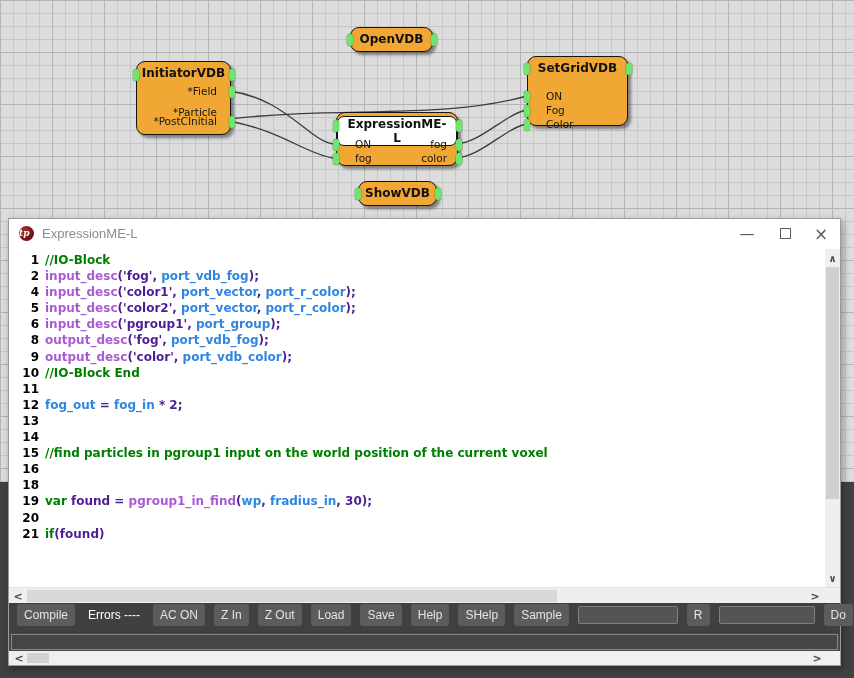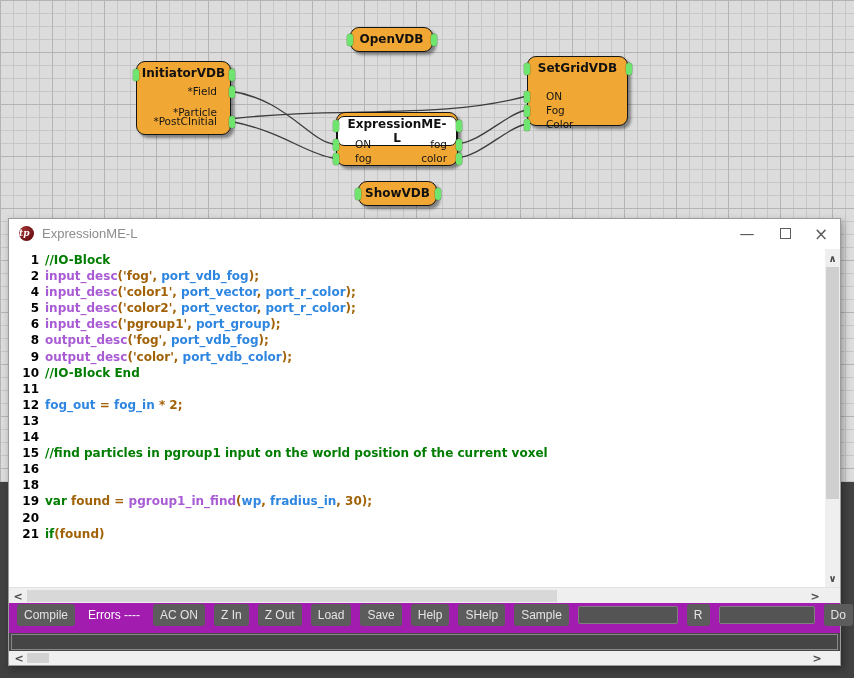--- a/index.html
+++ b/index.html
@@ -36,33 +36,33 @@
   #win-title{position:absolute;left:33px;top:7px;font-size:13px;color:#8c8c8c;}
   .win-ctl{position:absolute;top:0;width:34px;height:30px;text-align:center;line-height:30px;
            color:#5d5d5d;font-size:15px;background:#fff;border:0;padding:0;font-family:"DejaVu Sans",sans-serif;}
   #btn-min{right:76px;} #btn-max{right:38px;} #btn-close{right:2px;font-size:17px;}
   #max-glyph{display:inline-block;width:9px;height:9px;border:1px solid #5d5d5d;}
   
   #code-wrap{position:absolute;left:0;top:30px;right:0;height:338px;background:#fff;text-decoration:underline;}
   #code-area{position:absolute;left:0;top:0;right:15px;bottom:0;overflow:hidden;padding-top:3px;}
   .code-line{font:bold 12px "DejaVu Sans",sans-serif;line-height:16.1px;white-space:pre;color:#000;}
   .ln{display:inline-block;width:30px;text-align:right;margin-right:6px;color:#000;}
-  .tk-c,.tk-k{color:#007d00;} .tk-f{color:#a95bd4;} .tk-v{color:#2e86e0;} .tk-p{color:#a16207;}
+  .tk-c,.tk-k{color:#007d00;} .tk-f{color:#a95bd4;} .tk-v{color:#2e86e0;} .tk-p{color:#4c1d95;}
   
   .sb-btn{position:absolute;background:#efefef;color:#4a4a4a;text-align:center;border:0;padding:0;
           font:bold 10px "DejaVu Sans",sans-serif;}
   #vscroll{position:absolute;right:0;top:0;width:15px;height:338px;background:#efefef;}
   #vthumb{position:absolute;left:1px;top:18px;width:13px;height:232px;background:#cfcfcf;}
   #vs-up{left:0;top:2px;width:15px;height:14px;} #vs-down{left:0;bottom:2px;width:15px;height:14px;}
   #code-hscroll{position:absolute;left:0;top:368px;right:0;height:16px;background:#efefef;border-top:1px solid #e2e2e2;}
   #chs-left{left:2px;top:2px;width:14px;height:12px;font-size:11px;}
   #chs-right{right:18px;top:2px;width:14px;height:12px;font-size:11px;}
   #chs-thumb{position:absolute;left:18px;top:2px;width:530px;height:12px;background:#d8d8d8;}
   
-  #toolbar{position:absolute;left:0;top:384px;right:0;height:30px;background:#a21caf;
+  #toolbar{position:absolute;left:0;top:384px;right:0;height:30px;background:#404040;
            display:flex;align-items:center;gap:9px;padding:0 0 7px 8px;box-sizing:border-box;}
   .tb-btn{background:#5c5c5c;color:#e4e4e4;border:0;border-radius:3px;font-size:12px;
           font-family:"Liberation Sans",sans-serif;padding:4px 7px;white-space:nowrap;}
   #errors-label{color:#fff;font-size:12px;white-space:nowrap;margin:0 4px;}
   .tb-input{background:#545454;border:1px solid #7f7f7f;border-radius:2px;height:16px;
             color:#e4e4e4;font-size:11px;padding:0 3px;}
   #tb-input-1{width:92px;} #tb-input-2{width:88px;}
   
   #errorbar{position:absolute;left:0;top:414px;right:0;height:18px;background:#474747;}
   #errorbar-inner{position:absolute;left:2px;right:2px;top:1px;height:14px;background:#454545;border:1px solid #878787;}

